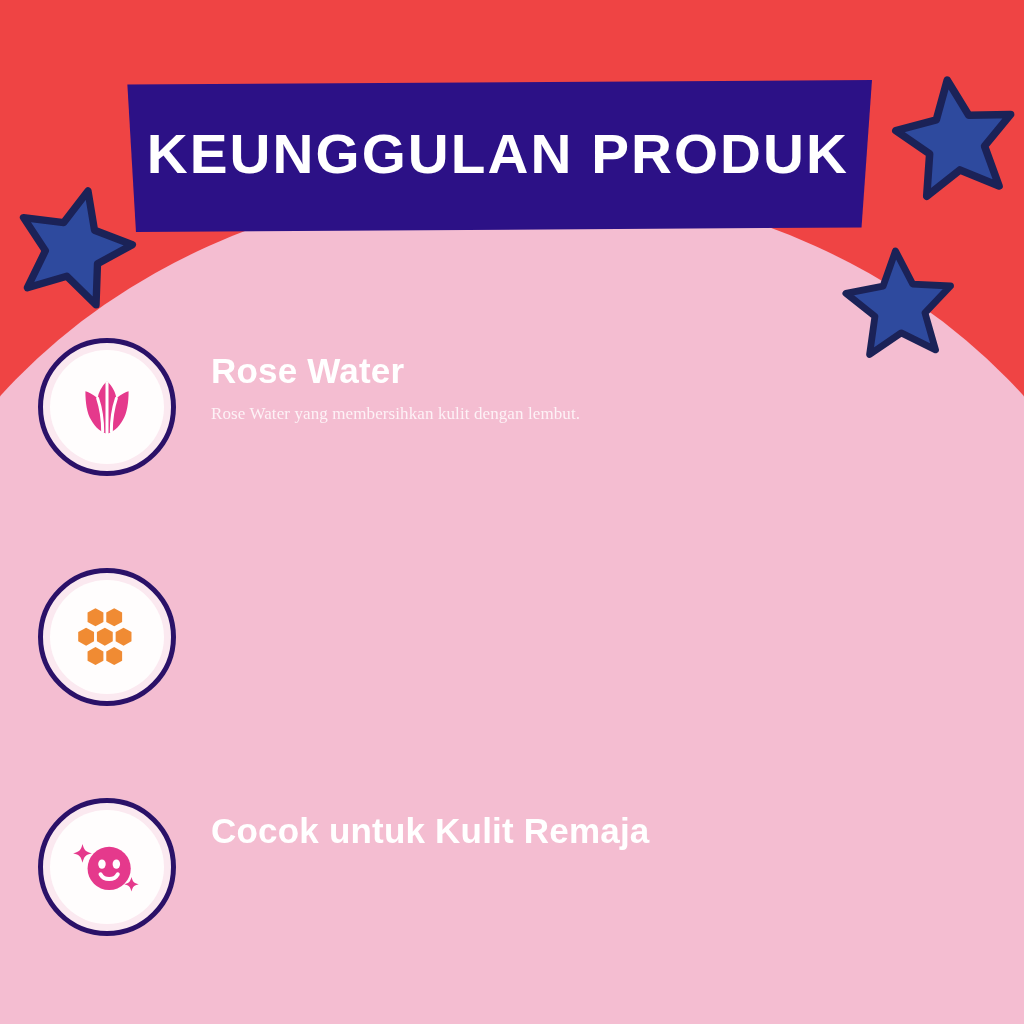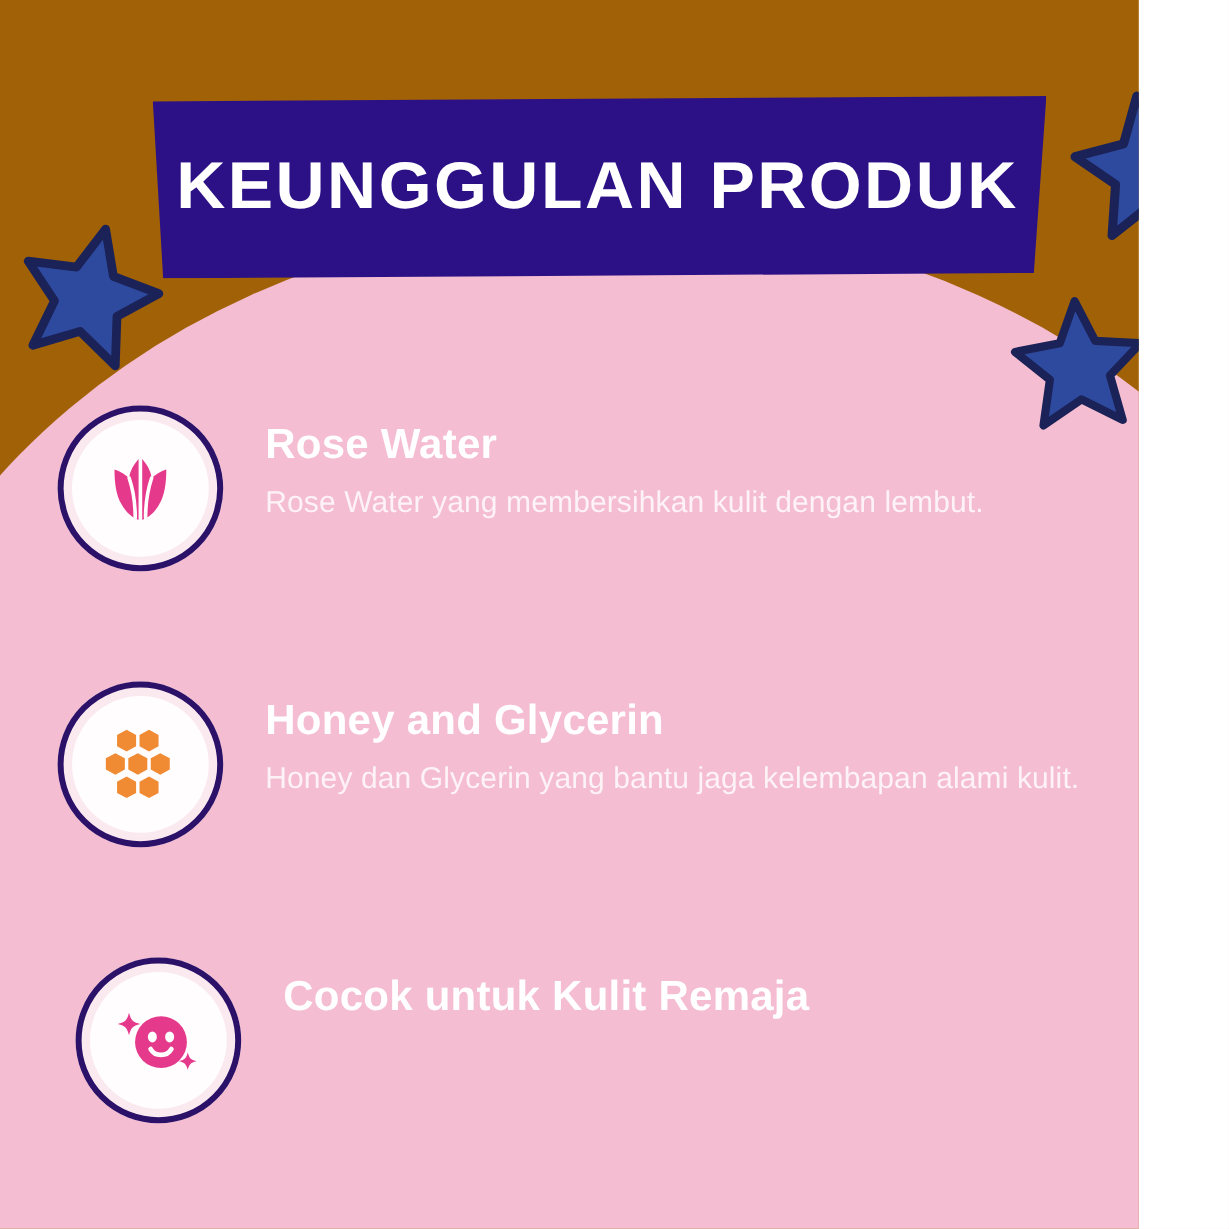--- a/index.html
+++ b/index.html
@@ -7,23 +7,23 @@
   html, body {
     width: 1024px;
     height: 1024px;
     background: #ffffff;
     font-family: "Liberation Sans", sans-serif;
     overflow: hidden;
   }
 
   #stage {
     position: relative;
-    width: 949px;
+    width: 1024px;
     height: 1024px;
-    background: #a16207;
+    background: #ef4444;
     overflow: hidden;
   }
 
   
   .blob {
     position: absolute;
     left: -130px;
     top: 182px;
     width: 1284px;
     height: 1500px;
@@ -81,26 +81,26 @@
     left: 0;
     top: 330px;
     width: 1024px;
     z-index: 5;
   }
 
   .feature {
     position: relative;
     display: flex;
     align-items: flex-start;
-    padding-left: 48px;
+    padding-left: 38px;
     padding-right: 30px;
   }
   .feature-1 { margin-top: 8px; }
   .feature-2 { margin-top: 92px; }
-  .feature-3 { margin-top: 92px; margin-left: 15px; }
+  .feature-3 { margin-top: 92px; }
 
   .icon-badge {
     position: relative;
     flex: 0 0 auto;
     width: 138px;
     height: 138px;
     border-radius: 50%;
     background: #fbe9f0;
     display: flex;
     align-items: center;
@@ -140,22 +140,22 @@
     color: #ffffff;
     font-family: "Liberation Sans", sans-serif;
     font-size: 35px;
     font-weight: bold;
     letter-spacing: 0.2px;
     line-height: 1.1;
     margin-bottom: 11px;
   }
   .feature-desc {
     color: #fdf2f6;
-    font-family: Liberation Sans, sans-serif;
-    font-size: 25px;
+    font-family: Liberation Serif, serif;
+    font-size: 17px;
     font-weight: normal;
     line-height: 1.42;
     letter-spacing: 0.1px;
   }
   .feature-desc span { display: block; }
 </style>
 </head>
 <body>
 
 <div id="stage">
@@ -218,26 +218,20 @@
               <polygon points="60,10 71,16 71,29 60,35 49,29 49,16"></polygon>
               <polygon points="21,37 32,43 32,56 21,62 10,56 10,43"></polygon>
               <polygon points="47,37 58,43 58,56 47,62 36,56 36,43"></polygon>
               <polygon points="73,37 84,43 84,56 73,62 62,56 62,43"></polygon>
               <polygon points="34,64 45,70 45,83 34,89 23,83 23,70"></polygon>
               <polygon points="60,64 71,70 71,83 60,89 49,83 49,70"></polygon>
             </g>
           </svg>
         </div>
       </div>
-      <div class="feature-text">
-        <div class="feature-title">Honey and Glycerin</div>
-        <div class="feature-desc">
-          <span>Honey dan Glycerin yang bantu jaga kelembapan alami kulit.</span>
-        </div>
-      </div>
     </div>
 
     <div class="feature feature-3">
       <div class="icon-badge">
         <div class="icon-art">
           <svg viewBox="0 0 100 100">
             <circle cx="53" cy="52" r="30" fill="#E5398C"></circle>
             <ellipse cx="43" cy="46" rx="5.2" ry="6.4" fill="#FFFFFF"></ellipse>
             <ellipse cx="63" cy="46" rx="5.2" ry="6.4" fill="#FFFFFF"></ellipse>
             <path d="M41 60 C46 69 60 69 65 60" stroke="#FFFFFF" stroke-width="5.5" fill="none" stroke-linecap="round"></path>

